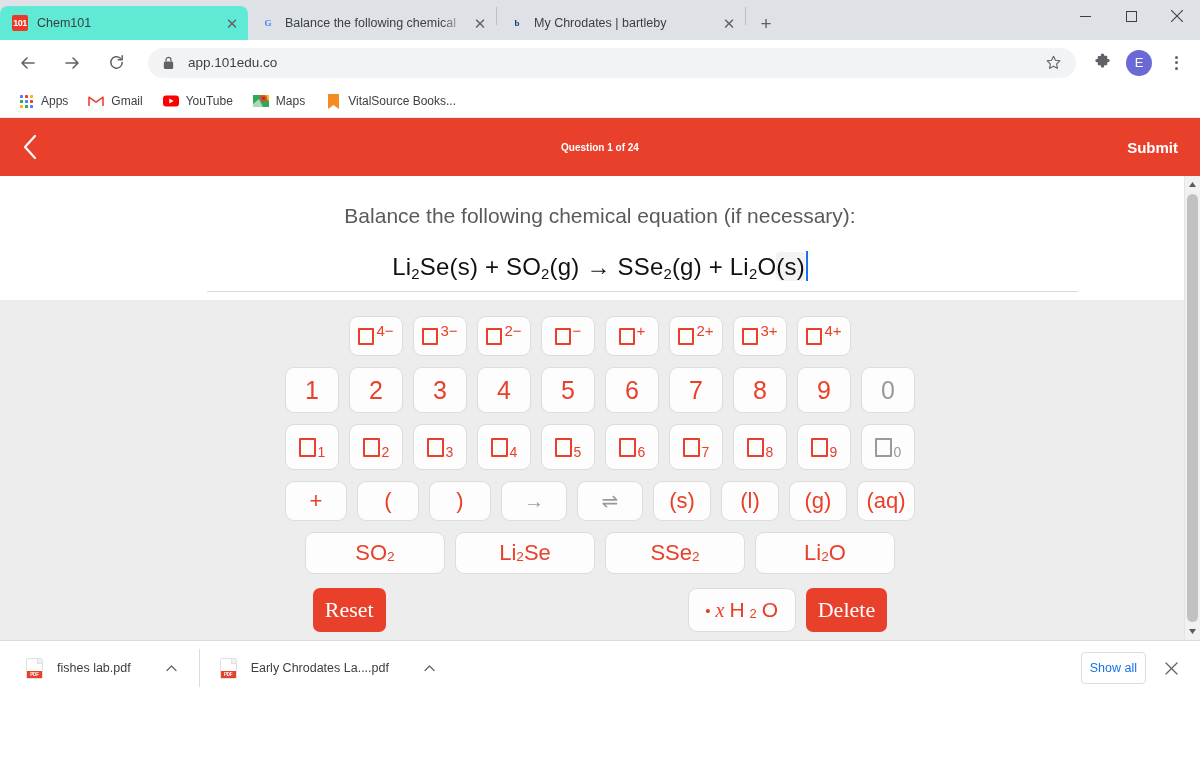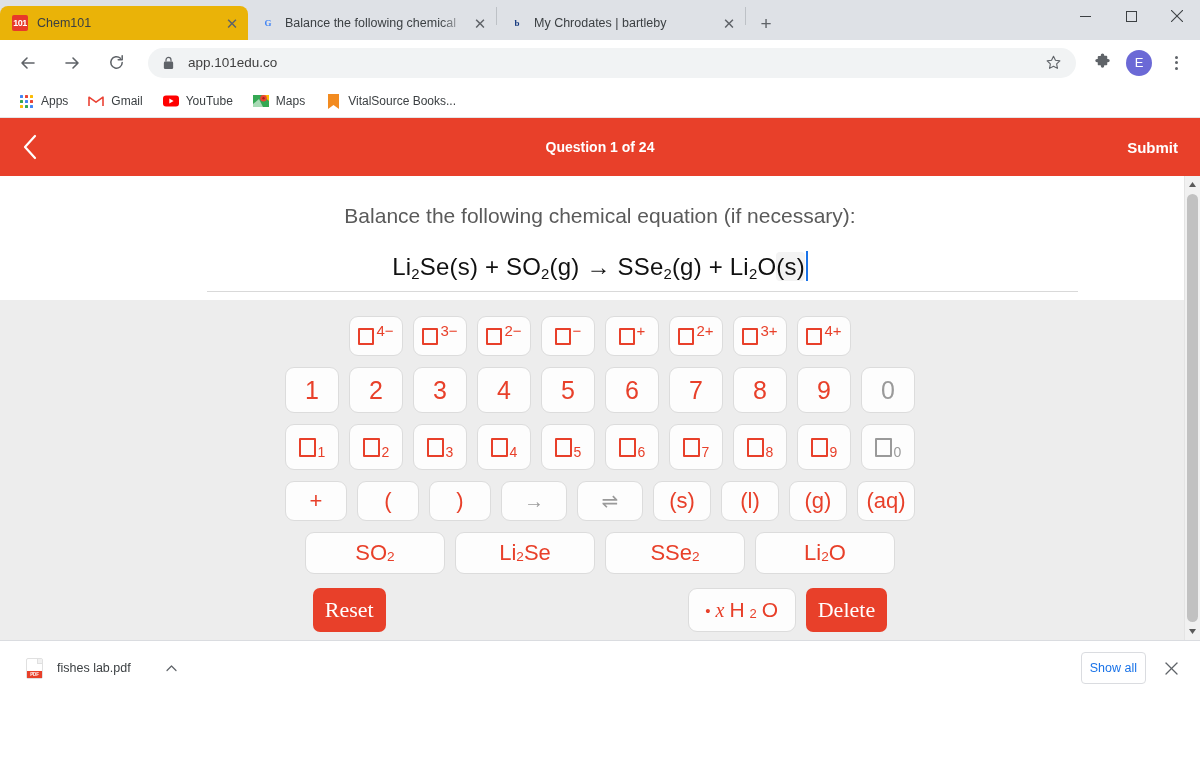--- a/index.html
+++ b/index.html
@@ -16,21 +16,21 @@
   .tabstrip {
     height: 40px; background: #dee1e6;
     display: flex; align-items: flex-end; position: relative;
   }
   .tab {
     height: 34px; display: flex; align-items: center;
     padding: 0 4px 0 12px; position: relative;
     min-width: 0;
   }
   .tab.active {
-    background: #eab308;
+    background: #5eead4;
     border-radius: 8px 8px 0 0;
     width: 248px;
   }
   .tab.inactive { width: 248px; }
   .tab .favicon {
     width: 16px; height: 16px; flex: 0 0 16px;
     margin-right: 9px; display: flex; align-items: center; justify-content: center;
     font-size: 9px; font-weight: bold; line-height: 1;
   }
   .fav-101 { background: #e8392a; color: #fff; border-radius: 2px; letter-spacing: -0.5px; }
@@ -102,21 +102,21 @@
   
   .page { position: relative; height: 522px; background: #ffffff; overflow: hidden; }
 
   .appbar {
     height: 58px; background: #e8402a; color: #fff;
     display: flex; align-items: center; padding: 0 22px; position: relative;
   }
   .appbar .back { width: 30px; display: flex; align-items: center; }
   .appbar .qtitle {
     position: absolute; left: 0; right: 0; text-align: center;
-    font-size: 14px; font-weight: bold; pointer-events: none;
+    font-size: 10px; font-weight: bold; pointer-events: none;
   }
   .appbar .submit { margin-left: auto; font-size: 15px; font-weight: bold; z-index: 2; }
 
   .qarea { background: #fff; padding: 26px 0 0 0; }
   .qprompt {
     text-align: center; font-size: 21px; color: #5a5a5a; line-height: 1.3;
   }
   .eqwrap { display: flex; justify-content: center; margin-top: 22px; }
   .eqbox {
     position: relative; font-size: 24px; color: #111; letter-spacing: .2px;
@@ -565,20 +565,32 @@
         <span class="band">PDF</span>
       </span>
       <span class="dlname">fishes lab.pdf</span>
       <span class="dlcaret">
         <svg width="11" height="8" viewBox="0 0 11 8">
             <path d="M1 6.5L5.5 2 10 6.5" fill="none" stroke="currentColor" stroke-width="1.2" stroke-linecap="round" stroke-linejoin="round"></path>
           </svg>
       </span>
     </div>
 
+    <div class="dlitem">
+      <span class="pdficon">
+        <span class="tip"></span>
+        <span class="band">PDF</span>
+      </span>
+      <span class="dlname">Early Chrodates La....pdf</span>
+      <span class="dlcaret">
+        <svg width="11" height="8" viewBox="0 0 11 8">
+            <path d="M1 6.5L5.5 2 10 6.5" fill="none" stroke="currentColor" stroke-width="1.2" stroke-linecap="round" stroke-linejoin="round"></path>
+          </svg>
+      </span>
+    </div>
 
     <div class="dlright">
       <button class="showall">Show all</button>
       <div class="dlclose">
         <svg width="13" height="13" viewBox="0 0 13 13">
             <line x1="1" y1="1" x2="12" y2="12" stroke="currentColor" stroke-width="1.3" stroke-linecap="round"></line>
             <line x1="12" y1="1" x2="1" y2="12" stroke="currentColor" stroke-width="1.3" stroke-linecap="round"></line>
           </svg>
       </div>
     </div>

